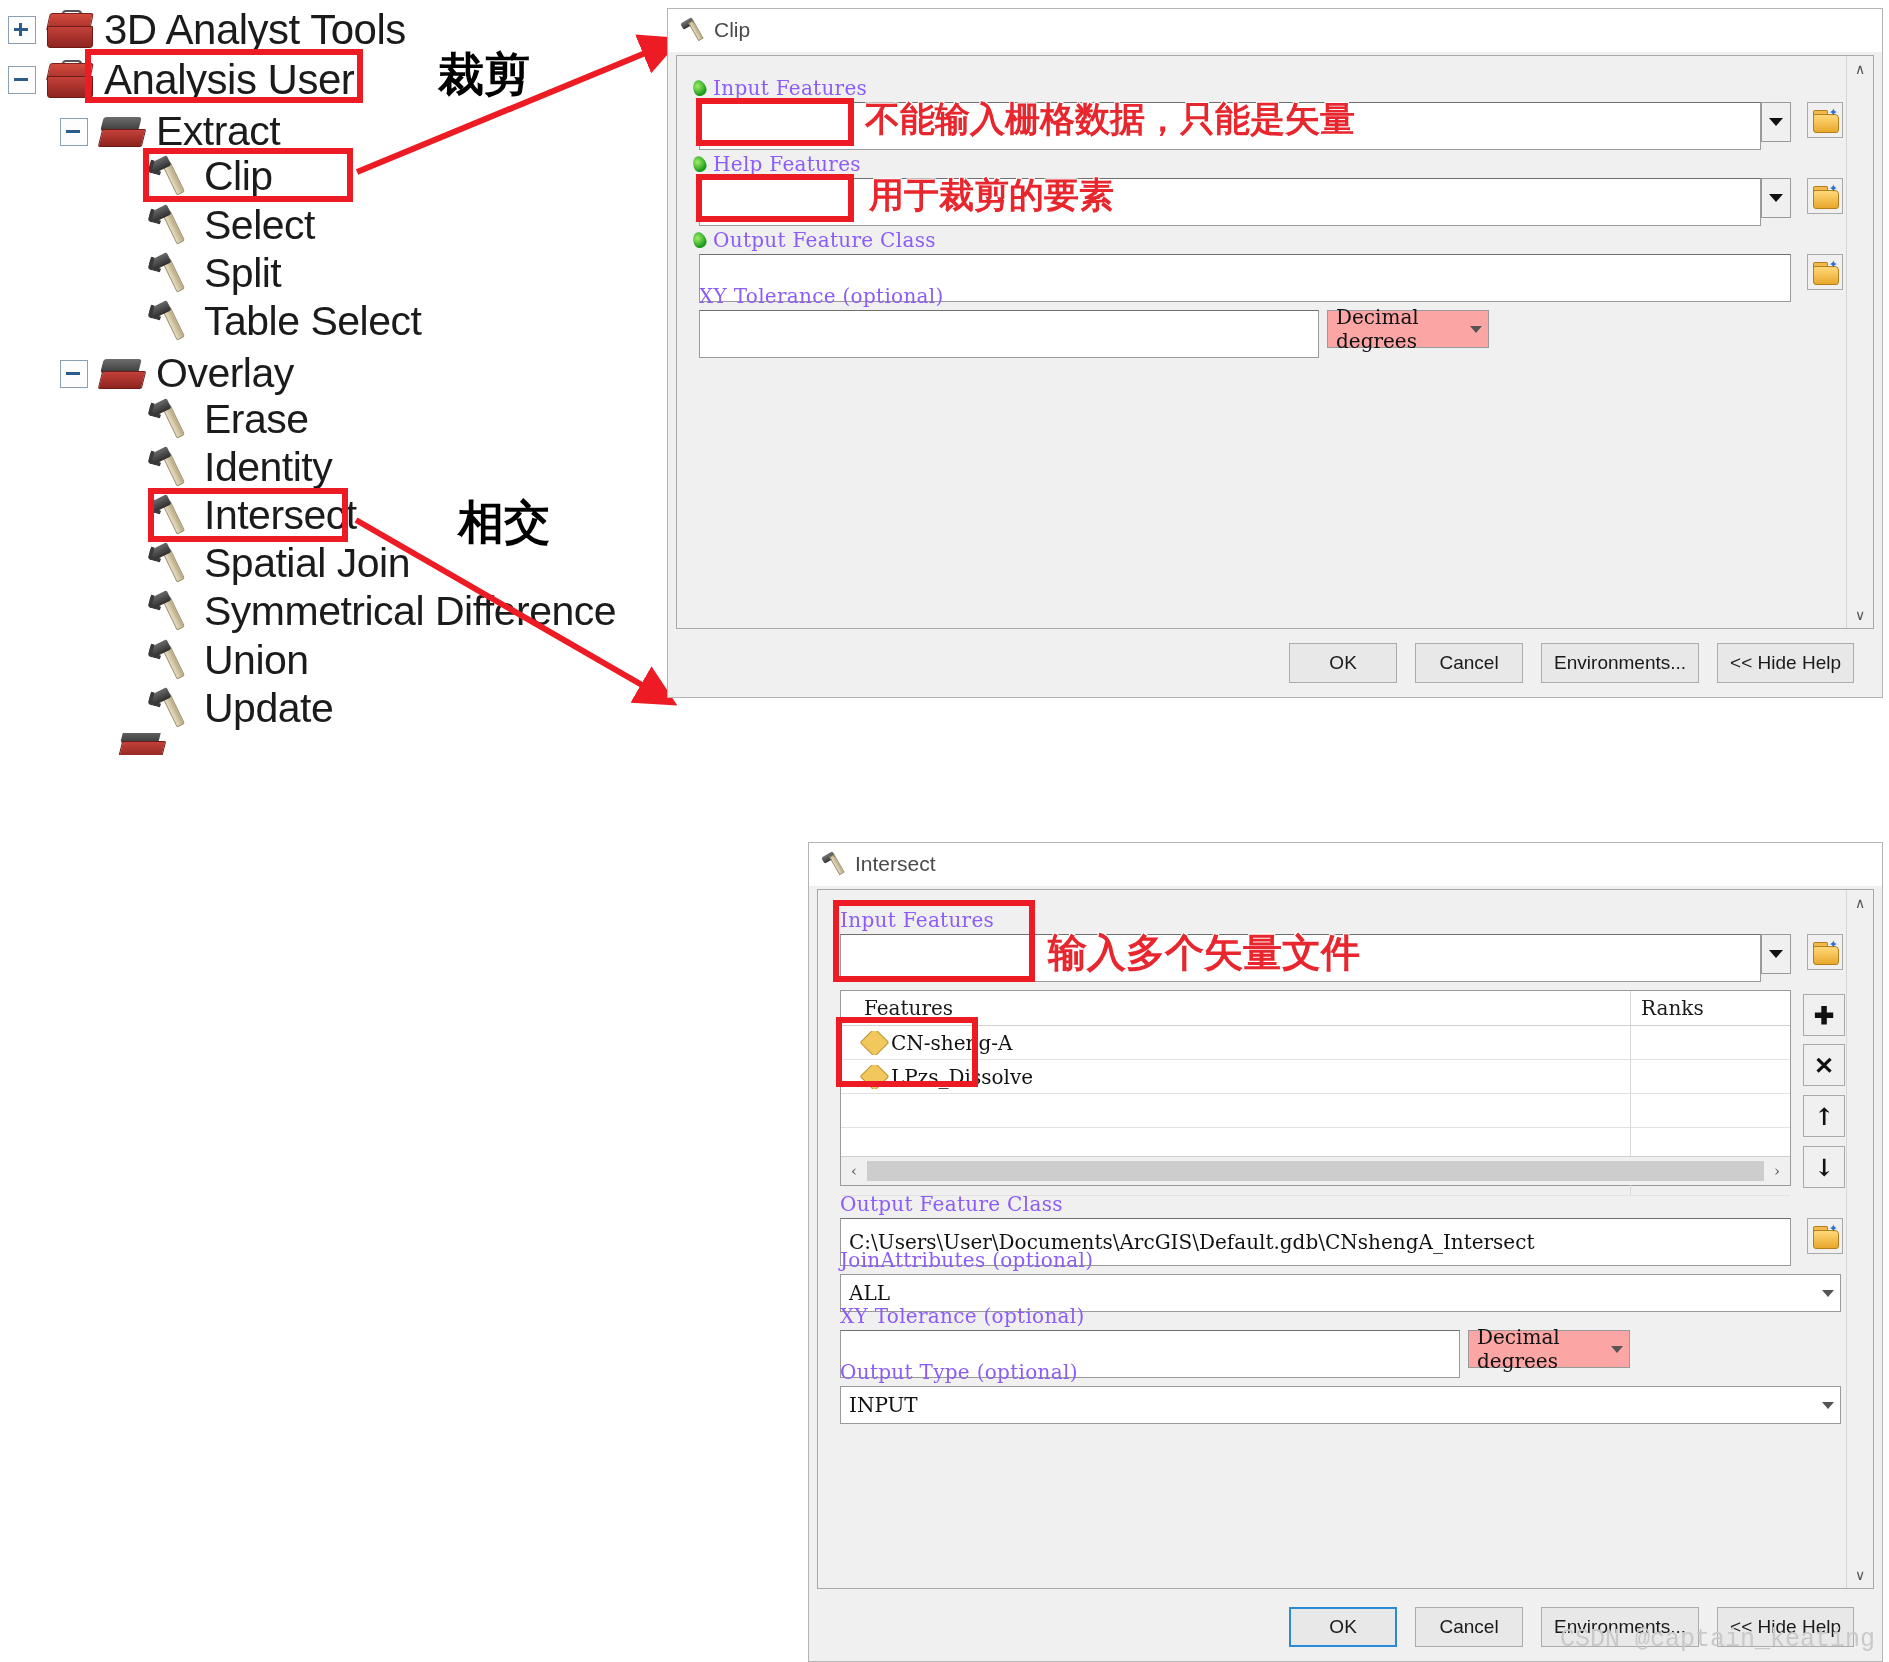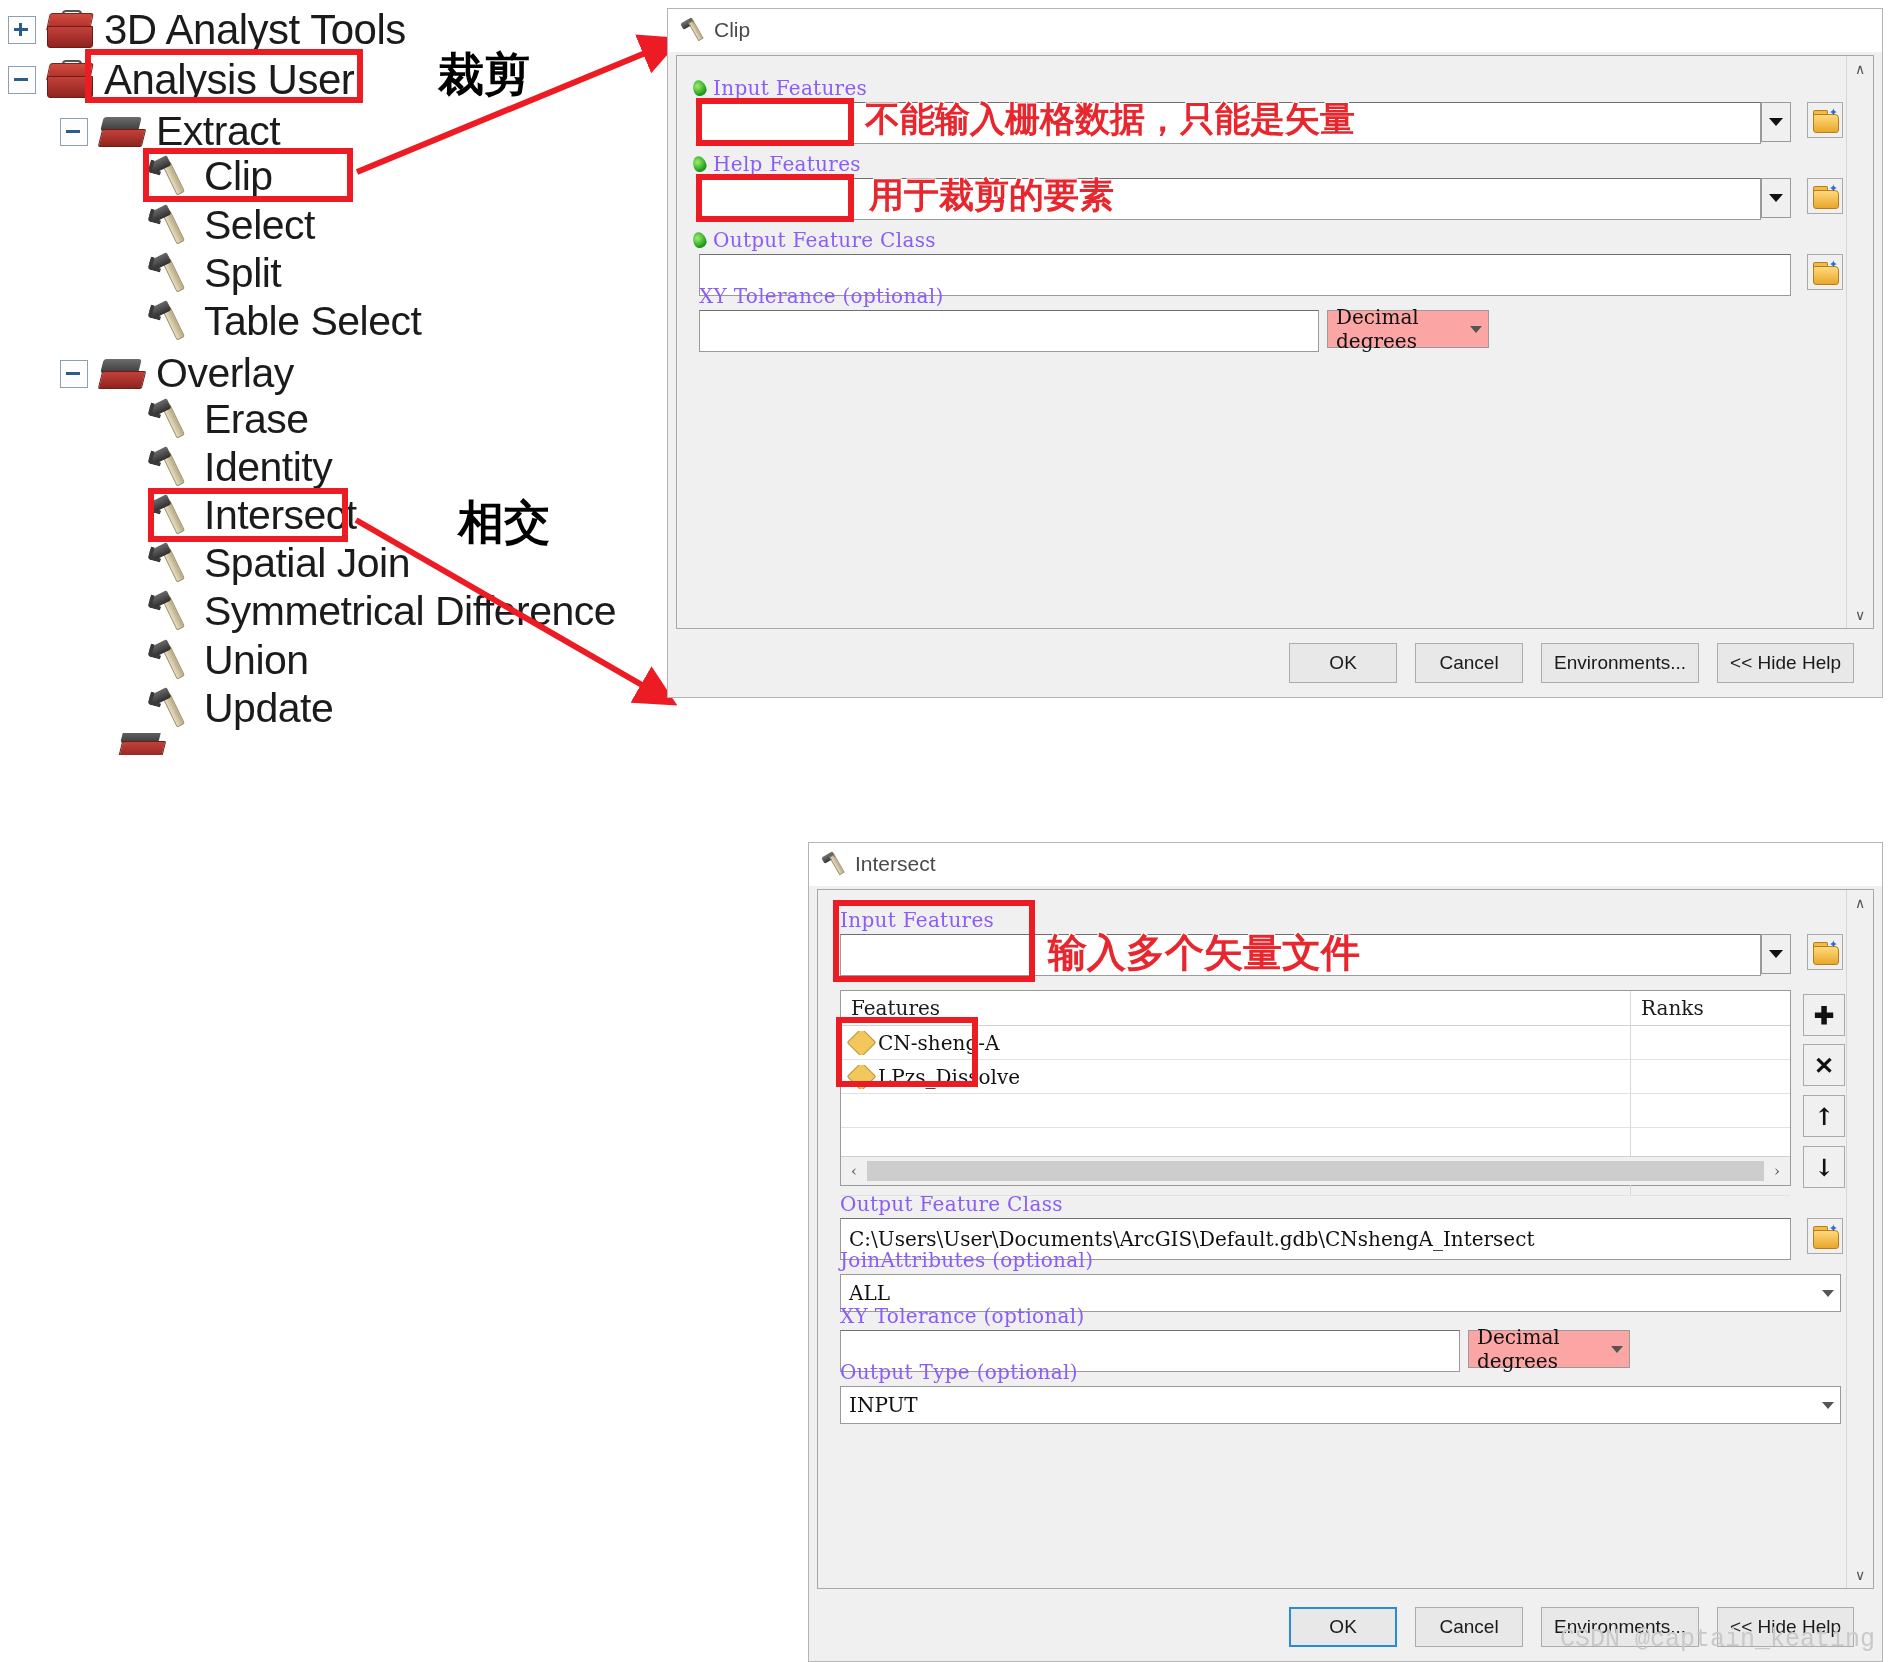--- a/index.html
+++ b/index.html
@@ -118,21 +118,21 @@
   }
   .greendot{
     width:13px;height:16px;display:inline-block;margin-right:7px;flex:0 0 auto;
     background:radial-gradient(circle at 40% 35%, #9bf06a, #1d9a1d 70%);
     border-radius:50% 50% 45% 45%/60% 60% 40% 40%;
     transform:rotate(-20deg);
   }
   .row-lbl{display:flex;align-items:center;}
   .tbox{
     background:#ffffff;border:1px solid #9a9a9a;border-top-color:#6f6f6f;
-    box-sizing:border-box;height:42px;display:flex;align-items:center;
+    box-sizing:border-box;height:48px;display:flex;align-items:center;
     padding-left:8px;font-family:"DejaVu Serif",serif;font-size:20px;color:#111;
     overflow:hidden;white-space:nowrap;
   }
   .combo{
     background:#ffffff;border:1px solid #9a9a9a;box-sizing:border-box;height:38px;
     display:flex;align-items:center;justify-content:space-between;
     padding:0 6px 0 8px;font-family:"DejaVu Serif",serif;font-size:20px;color:#111;
   }
   .combo.grey{background:#fca5a5;}
   .cbtn{
@@ -175,21 +175,21 @@
   
   .grid{background:#fff;border:1px solid #9a9a9a;box-sizing:border-box;position:relative;}
   .grid-hdr{
     display:flex;height:34px;align-items:center;border-bottom:1px solid #d0d0d0;
     font-family:"DejaVu Serif",serif;font-size:20px;color:#1b1b1b;
   }
   .grid-row{
     display:flex;height:33px;align-items:center;border-bottom:1px solid #e2e2e2;
     font-family:"DejaVu Serif",serif;font-size:20px;color:#111;
   }
-  .cellA{flex:1;padding-left:10px;display:flex;align-items:center;gap:6px;overflow:hidden;}
+  .cellA{flex:1;padding-left:23px;display:flex;align-items:center;gap:6px;overflow:hidden;}
   .cellB{width:160px;border-left:1px solid #d8d8d8;height:100%;display:flex;align-items:center;padding-left:10px;box-sizing:border-box;}
   .diamond{
     width:19px;height:19px;background:#f2c75c;border:1px solid #b9912e;
     transform:rotate(45deg);flex:0 0 auto;border-radius:2px;
   }
   .sidebtn{
     width:42px;height:42px;background:#f0f0f0;border:1px solid #a9a9a9;
     display:flex;align-items:center;justify-content:center;
     font-size:24px;font-weight:bold;color:#111;box-sizing:border-box;
   }

